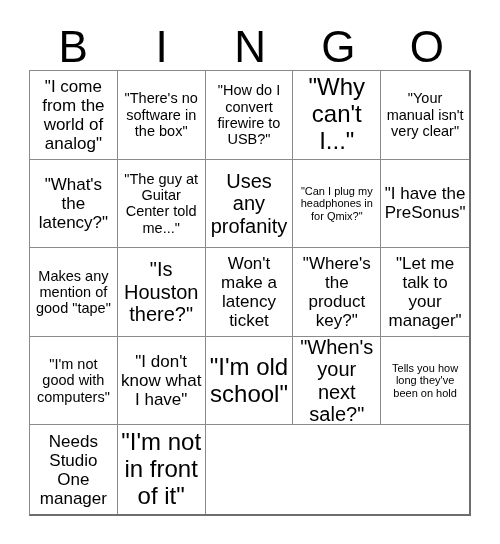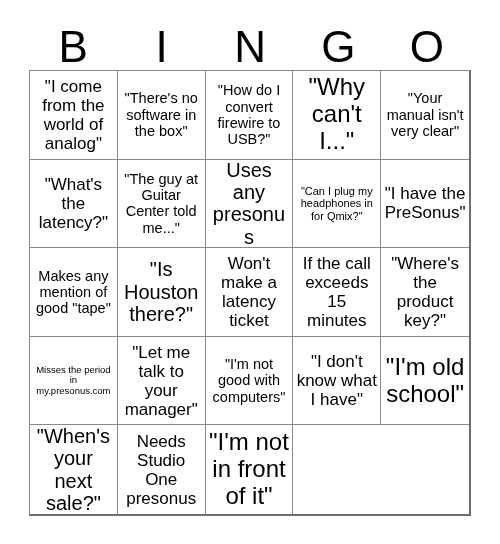--- a/index.html
+++ b/index.html
@@ -120,65 +120,62 @@
       <span class="cell-text">"Your manual isn't very clear"</span>
     </div>
 
     <div class="bingo-cell" data-size="md">
       <span class="cell-text">"What's the latency?"</span>
     </div>
     <div class="bingo-cell" data-size="sm">
       <span class="cell-text">"The guy at Guitar Center told me..."</span>
     </div>
     <div class="bingo-cell" data-size="lg">
-      <span class="cell-text">Uses any presonus</span>
+      <span class="cell-text">Uses any profanity</span>
     </div>
     <div class="bingo-cell" data-size="xs">
       <span class="cell-text">"Can I plug my headphones in for Qmix?"</span>
     </div>
     <div class="bingo-cell" data-size="md">
       <span class="cell-text">"I have the PreSonus"</span>
     </div>
 
     <div class="bingo-cell" data-size="sm">
       <span class="cell-text">Makes any mention of good "tape"</span>
     </div>
     <div class="bingo-cell" data-size="lg">
       <span class="cell-text">"Is Houston there?"</span>
     </div>
     <div class="bingo-cell" data-size="md">
       <span class="cell-text">Won't make a latency ticket</span>
     </div>
-    <div class="bingo-cell" data-size="md">
-      <span class="cell-text">If the call exceeds 15 minutes</span>
-    </div>
 
     <div class="bingo-cell" data-size="md">
       <span class="cell-text">"Where's the product key?"</span>
-    </div>
-    <div class="bingo-cell" data-size="xxs">
-      <span class="cell-text">Misses the period in my.presonus.com</span>
     </div>
     <div class="bingo-cell" data-size="md">
       <span class="cell-text">"Let me talk to your manager"</span>
     </div>
     <div class="bingo-cell" data-size="sm">
       <span class="cell-text">"I'm not good with computers"</span>
     </div>
     <div class="bingo-cell" data-size="md">
       <span class="cell-text">"I don't know what I have"</span>
     </div>
 
     <div class="bingo-cell" data-size="xl">
       <span class="cell-text">"I'm old school"</span>
     </div>
     <div class="bingo-cell" data-size="lg">
       <span class="cell-text">"When's your next sale?"</span>
     </div>
+    <div class="bingo-cell" data-size="xs">
+      <span class="cell-text">Tells you how long they've been on hold</span>
+    </div>
     <div class="bingo-cell" data-size="md">
-      <span class="cell-text">Needs Studio One presonus</span>
+      <span class="cell-text">Needs Studio One manager</span>
     </div>
     <div class="bingo-cell" data-size="xl">
       <span class="cell-text">"I'm not in front of it"</span>
     </div>
 
   </div>
 </div>
 
 </body></html>

